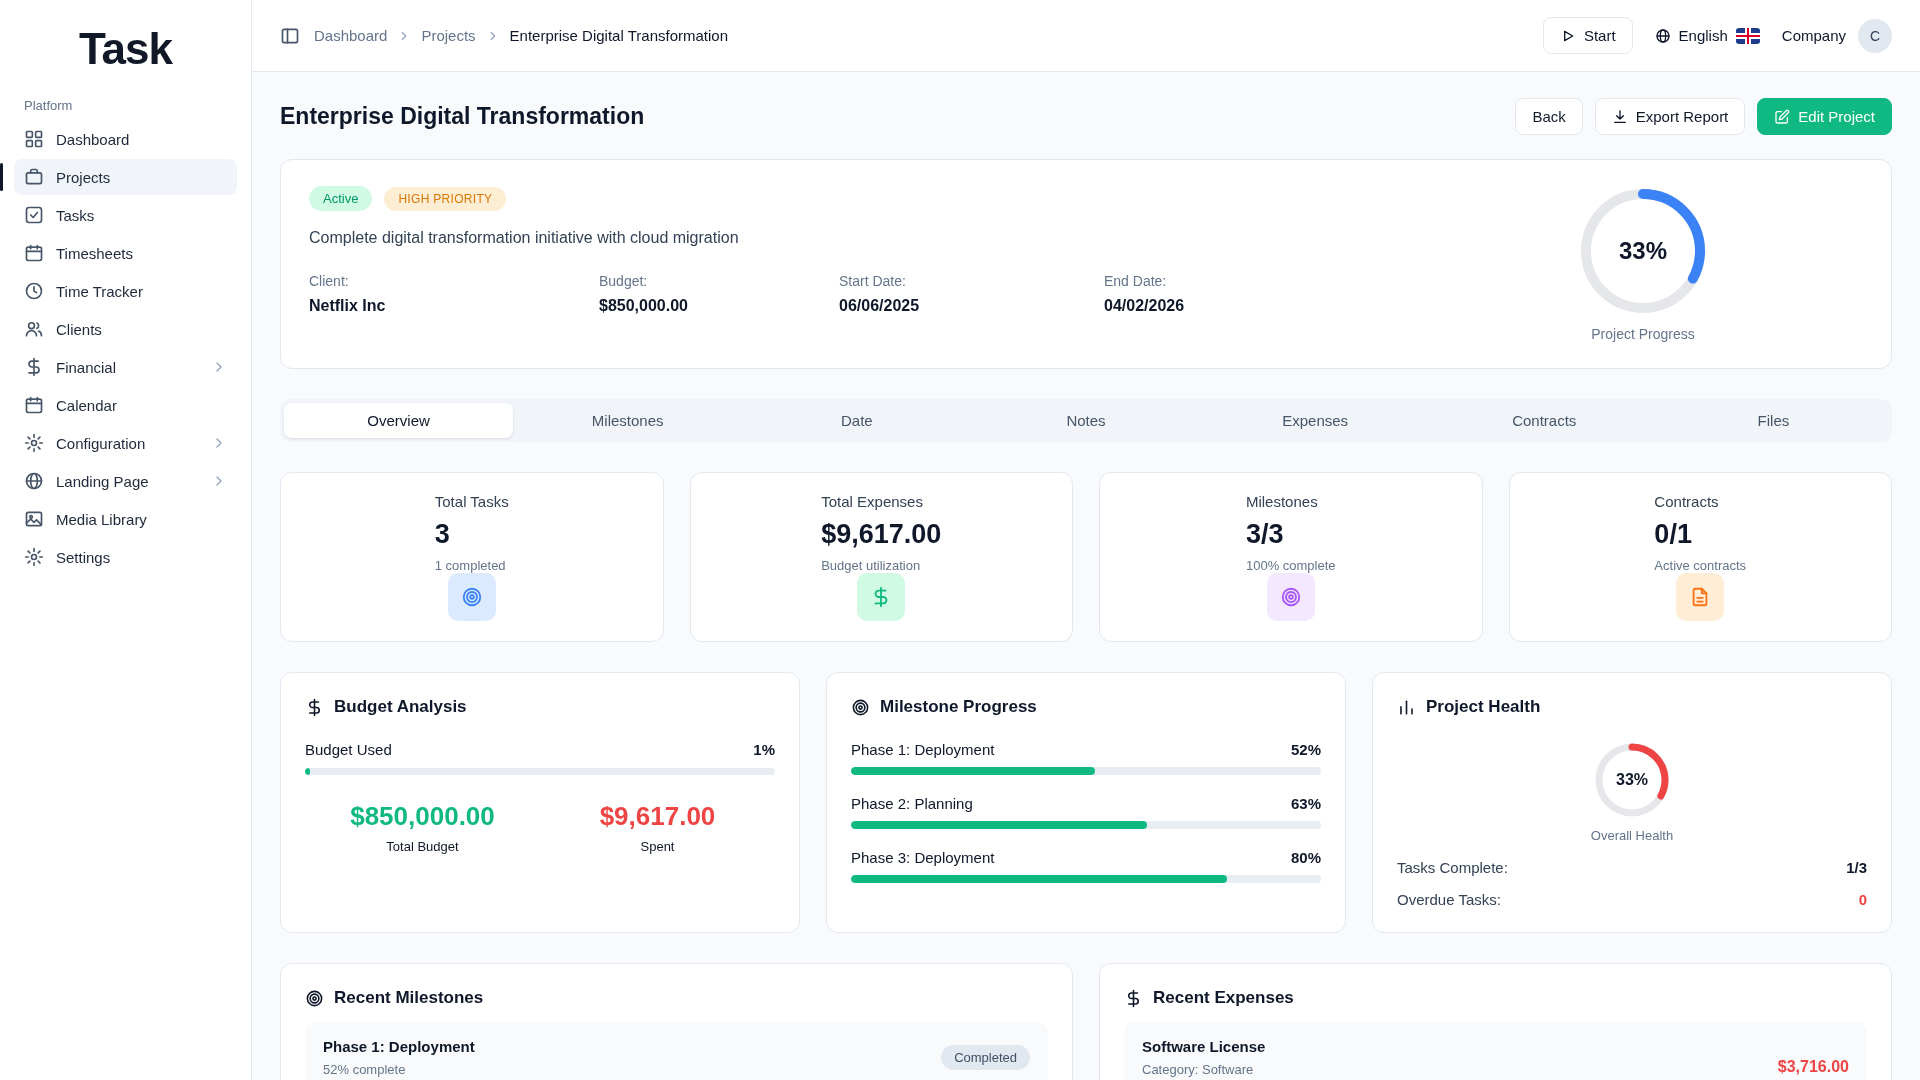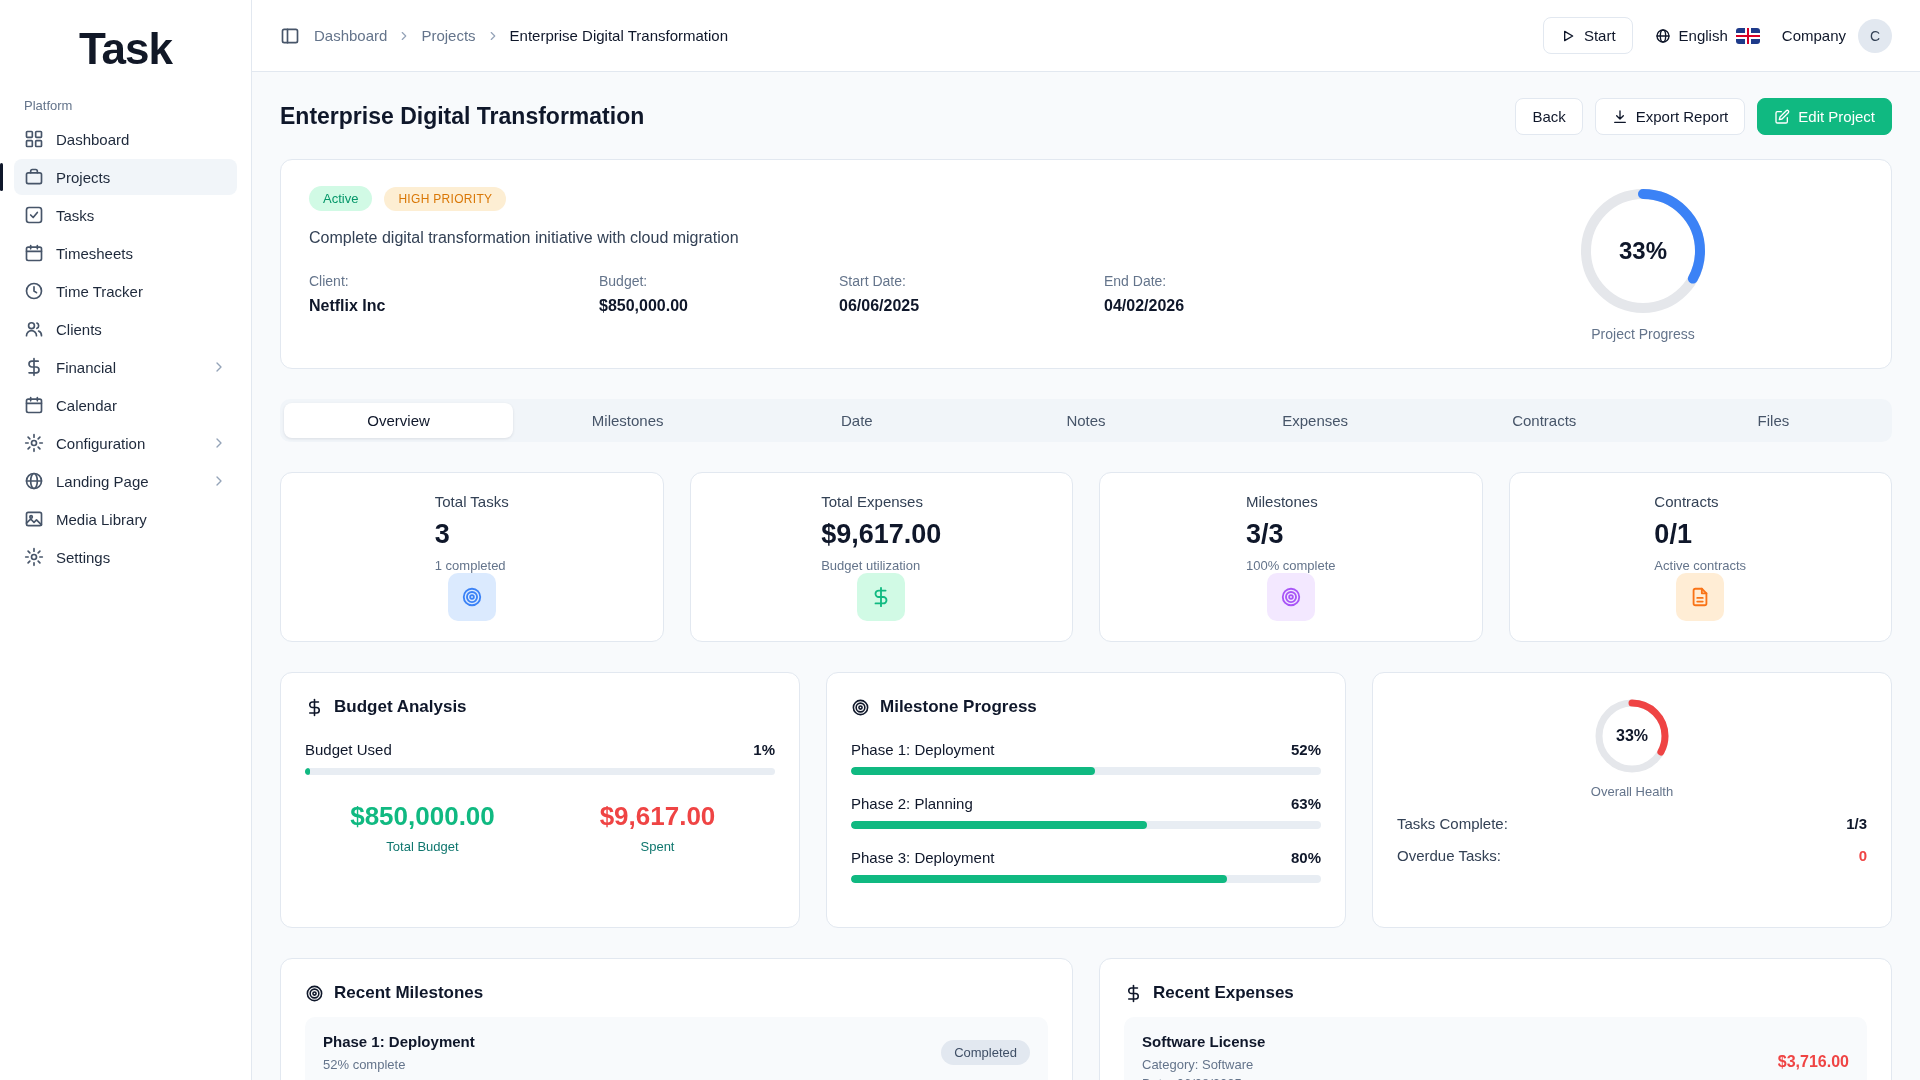--- a/index.html
+++ b/index.html
@@ -102,21 +102,21 @@
 
   .bar-row { display:flex; justify-content:space-between; font-size:15px; }
   .bar-row .pct { font-weight:600; }
   .bar { height:7px; background:#e8edf3; border-radius:99px; overflow:hidden; margin:10px 0; }
   .bar .fill { height:100%; background:#10b981; border-radius:99px; }
   .money-row { display:flex; margin-top:26px; }
   .money-col { flex:1; text-align:center; }
   .money { font-size:26px; font-weight:700; }
   .money.green { color:#10b981; }
   .money.red { color:#ef4444; }
-  .money-label { font-size:13px; color:#0f766e; margin-top:7px; }
+  .money-label { font-size:13px; color:#0f172a; margin-top:7px; }
 
   .ms-row { margin-bottom:20px; }
   .ms-row .bar { height:8px; margin:9px 0 0; }
 
   .health-center { display:flex; flex-direction:column; align-items:center; margin-bottom:16px; }
   .ring-wrap.small { width:78px; height:78px; }
   .ring-wrap.small .ring circle { stroke-width:7; }
   .ring-wrap.small .prog { stroke:#ef4444; }
   .ring-wrap.small .ring-text { font-size:16px; }
   .health-caption { font-size:13px; color:#64748b; margin-top:9px; }
@@ -481,20 +481,28 @@
             <span>Phase 3: Deployment</span>
             <span class="pct">80%</span>
           </div>
           <div class="bar">
               <div class="fill" style="width: 80%;"></div>
             </div>
         </div>
       </section>
 
       <section class="card panel">
+        <div class="panel-head">
+          <svg class="icn" viewBox="0 0 24 24">
+              <line x1="5" y1="20" x2="5" y2="11"></line>
+              <line x1="12" y1="20" x2="12" y2="4"></line>
+              <line x1="19" y1="20" x2="19" y2="14"></line>
+            </svg>
+          <span>Project Health</span>
+        </div>
         <div class="health-center">
           <div class="ring-wrap small">
             <svg class="ring" width="78" height="78" viewBox="0 0 78 78">
               <circle class="track" cx="39" cy="39" r="33"></circle>
               <circle class="prog" cx="39" cy="39" r="33" transform="rotate(-90 39 39)" stroke-dasharray="68.4238879951857 207.34511513692635"></circle>
             </svg>
             <div class="ring-text">33%</div>
           </div>
           <div class="health-caption">Overall Health</div>
         </div>

